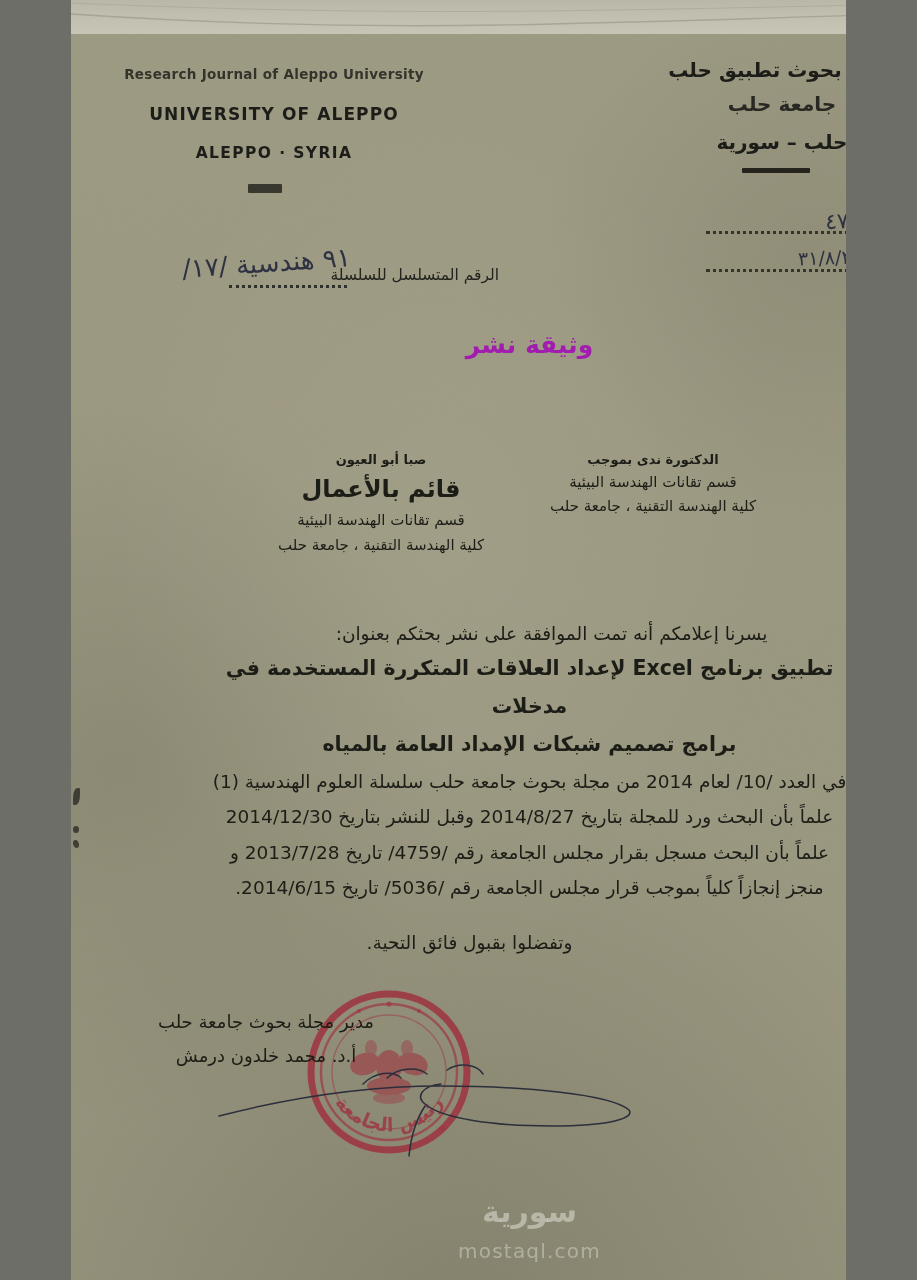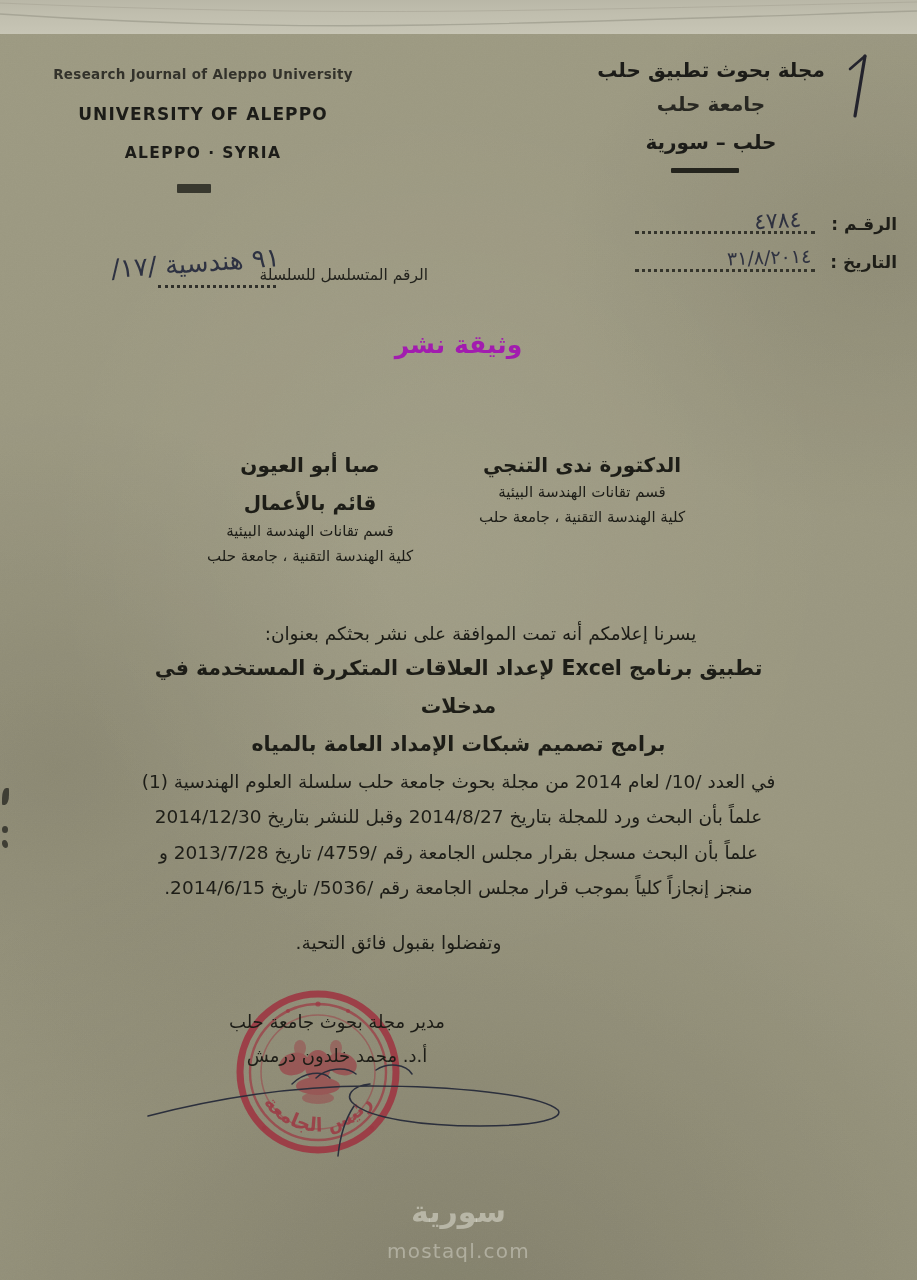--- a/index.html
+++ b/index.html
@@ -8,21 +8,21 @@
     padding: 0;
     background: #6e6e68;
   }
   body {
     font-family: "Liberation Serif", "DejaVu Serif", serif;
   }
 
   
   #page {
     position: relative;
-    width: 917px;
+    width: 775px;
     height: 1280px;
     margin: 0 auto;
     overflow: hidden;
     background: #c7c5b5;
     color: #24241f;
   }
 
   
   #paper-grain {
     position: absolute;
@@ -225,29 +225,28 @@
     direction: rtl;
     text-align: center;
     color: #1d1d17;
     font-family: "DejaVu Sans", sans-serif;
   }
   #author-right { right: 185px; top: 0; width: 300px; }
   #author-left  { left: 160px;  top: 0; width: 300px; }
 
   .author-name {
     font-weight: bold;
-    font-size: 20px;
+    font-size: 13px;
     line-height: 1.5;
     text-align: center;
   }
   .author-role {
     font-weight: bold;
-    font-size: 20px;
+    font-size: 24px;
     line-height: 1.6;
-    margin-top: 7px;
   }
   .author-dept, .author-faculty {
     font-size: 15px;
     line-height: 1.65;
   }
 
   
   #body-text {
     position: absolute;
     left: 0;
@@ -416,21 +415,21 @@
     <span id="serial-label">الرقم المتسلسل للسلسلة</span>
     <span id="serial-dots"></span>
     <span id="serial-hand">٩١ هندسية /١٧/</span>
   </div>
 
   <div id="doc-title">وثيقة نشر</div>
 
   <div id="authors">
 
     <div class="author-block" id="author-right">
-      <div class="author-name">الدكتورة ندى التنجي</div>
+      <div class="author-name">الدكتورة ندى بموجب</div>
       <div class="author-dept">قسم تقانات الهندسة البيئية</div>
       <div class="author-faculty">كلية الهندسة التقنية ، جامعة حلب</div>
     </div>
 
     <div class="author-block" id="author-left">
       <div class="author-name">صبا أبو العيون</div>
       <div class="author-role">قائم بالأعمال</div>
       <div class="author-dept">قسم تقانات الهندسة البيئية</div>
       <div class="author-faculty">كلية الهندسة التقنية ، جامعة حلب</div>
     </div>

